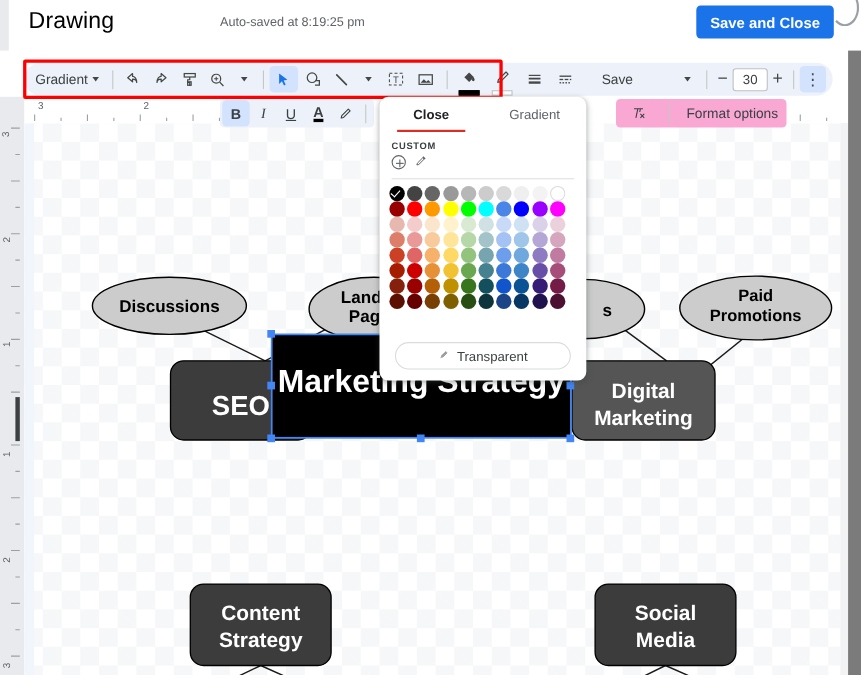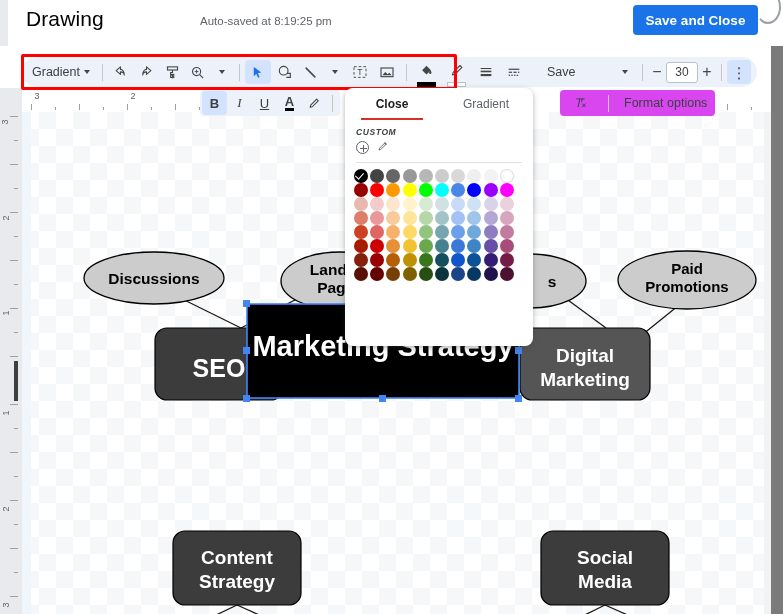--- a/index.html
+++ b/index.html
@@ -106,21 +106,21 @@
   .t2 {
     width: 25px; height: 24px; display:flex;
     align-items:center; justify-content:center;
     font-size: 13px; color:#3c4043; border-radius:4px; cursor:pointer;
     position: relative;
   }
   .t2.on { background:#d3e3fd; }
   .fmt-options {
     position:absolute; left:560px; top:90px; height:26px;
     display:flex; align-items:center; gap:10px;
-    background:#d946ef; border-radius:4px; padding:0 8px;
+    background:#f9a8d4; border-radius:4px; padding:0 8px;
     font-size:12.5px; color:#3c4043; z-index:5;
   }
 
   
   .ruler-corner {
     position:absolute; left:0; top:88px; width:22px; height:28px;
     background:#e8eaed;
   }
   .ruler-top {
     position:absolute; left:0; top:88px; width:783px; height:24px;
@@ -173,21 +173,21 @@
     flex:1; display:flex; align-items:center; justify-content:center;
     font-size:12px; color:#5f6368; cursor:pointer; position:relative;
   }
   .ptab.sel { color:#202124; font-weight:bold; }
   .ptab.sel::after {
     content:''; position:absolute; bottom:0; left:16px; right:16px;
     height:2px; background:#d93025;
   }
   .custom-label {
     font-size:8.5px; font-weight:bold; letter-spacing:.6px;
-    color:#3c4043; margin:7px 0 0 11px;font-style:italic;
+    color:#3c4043; margin:7px 0 0 11px;
   }
   .custom-row { display:flex; gap:8px; margin:3px 0 0 11px; align-items:center; }
   .c-plus {
     width:13px; height:13px; border:1.2px solid #5f6368; border-radius:50%;
     position:relative; cursor:pointer;
   }
   .c-plus::before, .c-plus::after {
     content:''; position:absolute; background:#5f6368;
   }
   .c-plus::before { left:2.5px; top:5.7px; width:7px; height:1.2px; }
@@ -652,15 +652,24 @@
         <div class="sw" style="background: rgb(102, 0, 0);"></div>
         <div class="sw" style="background: rgb(120, 63, 4);"></div>
         <div class="sw" style="background: rgb(127, 96, 0);"></div>
         <div class="sw" style="background: rgb(39, 78, 19);"></div>
         <div class="sw" style="background: rgb(12, 52, 61);"></div>
         <div class="sw" style="background: rgb(28, 69, 135);"></div>
         <div class="sw" style="background: rgb(7, 55, 99);"></div>
         <div class="sw" style="background: rgb(32, 18, 77);"></div>
         <div class="sw" style="background: rgb(76, 17, 48);"></div>
       </div>
+    <div class="transparent-btn">
+      <span>
+        <svg width="11" height="11" viewBox="0 0 24 24">
+          <path d="M5 19l2-5 9-9 3 3-9 9z" fill="#5f6368"></path>
+          <line x1="3" y1="21" x2="21" y2="3" stroke="#fff" stroke-width="1.5"></line>
+        </svg>
+      </span>
+      <span>Transparent</span>
+    </div>
   </div>
 
 </div>
 
 </body></html>

